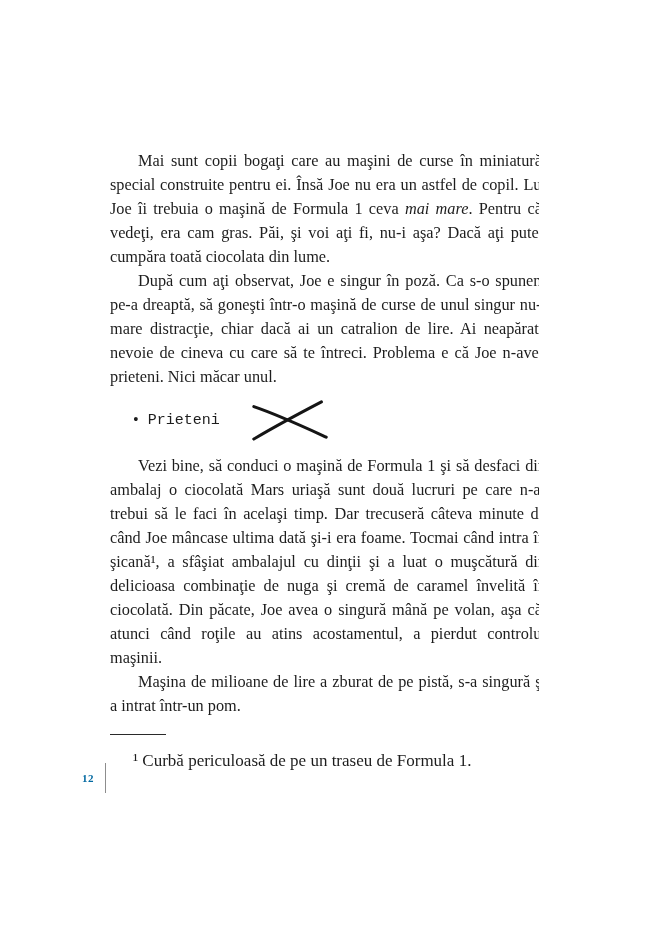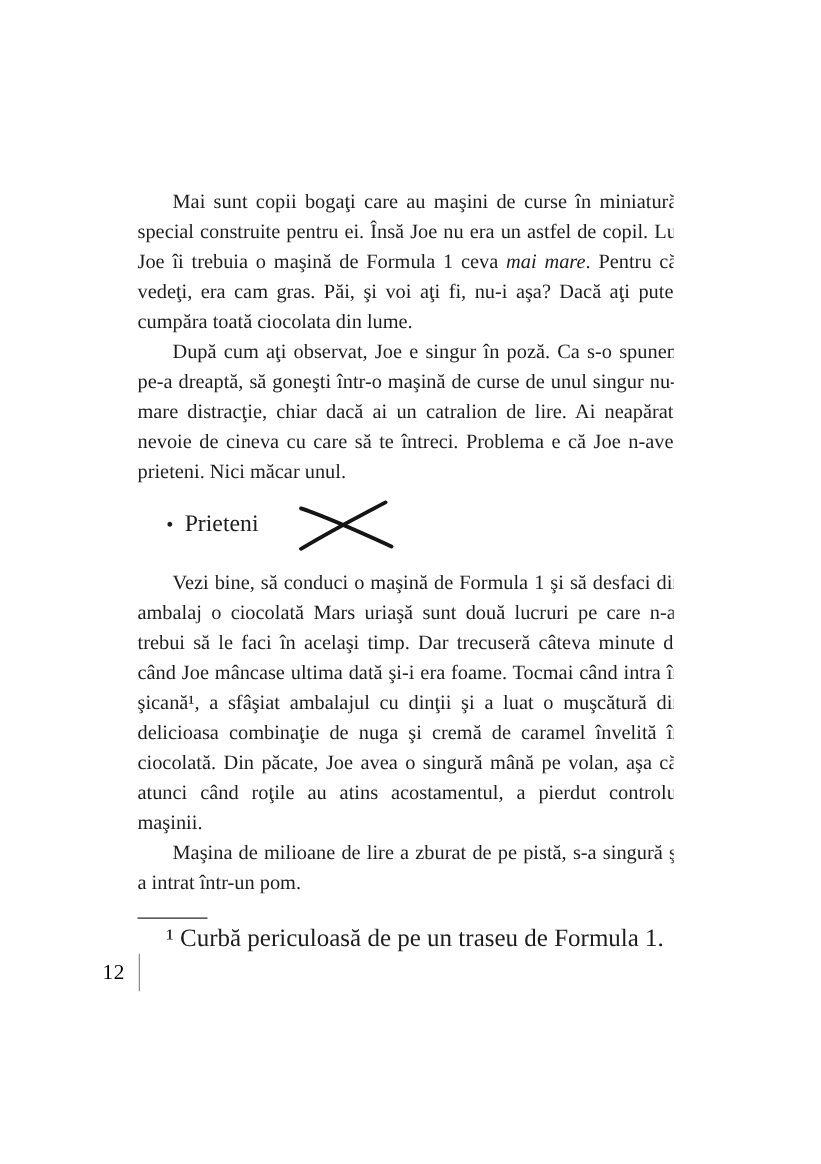--- a/index.html
+++ b/index.html
@@ -37,52 +37,54 @@
     align-items: center;
     height: 44px;
     margin: 9px 0 12px 0;
     padding-left: 23px;
   }
   .bullet {
     font-size: 16.3px;
     margin-right: 9px;
   }
   .bullet-label {
-    font-size: 19px;
+    font-size: 15px;
+    font-family: Liberation Mono, monospace;
   }
   .cross-svg {
     width: 80px;
     height: 44px;
     margin-left: 30px;
     flex: 0 0 auto;
   }
 
   .footnote-sep {
     width: 56px;
     border-top: 1px solid #2a2a2a;
     margin-top: 16px;
   }
   .footnote {
-    font-size: 20px;
+    font-size: 17px;
     line-height: 20px;
-    margin-top: 6px;
+    margin-top: 16px;
     text-indent: 23px;
   }
 
   .page-footer {
     position: absolute;
     left: 82px;
     top: 763px;
     display: flex;
     align-items: center;
   }
   .page-number {
-    font-size: 17px;
+    font-size: 11px;
     letter-spacing: 0.5px;
-    color: #000000;
+    color: #0369a1;
+    font-weight: bold;
   }
   .page-num-rule {
     width: 1px;
     height: 30px;
     background: #8d8d8d;
     margin-left: 11px;
   }
 </style>
 </head>
 <body>

